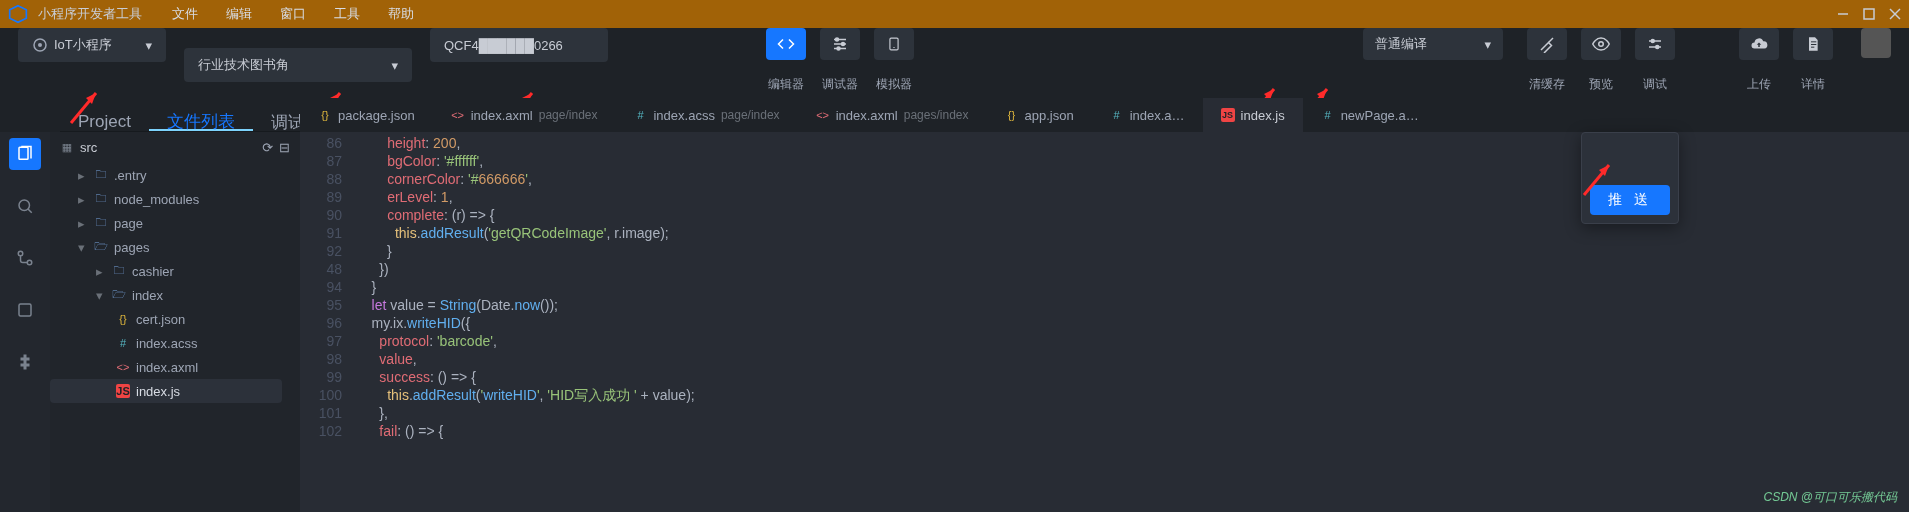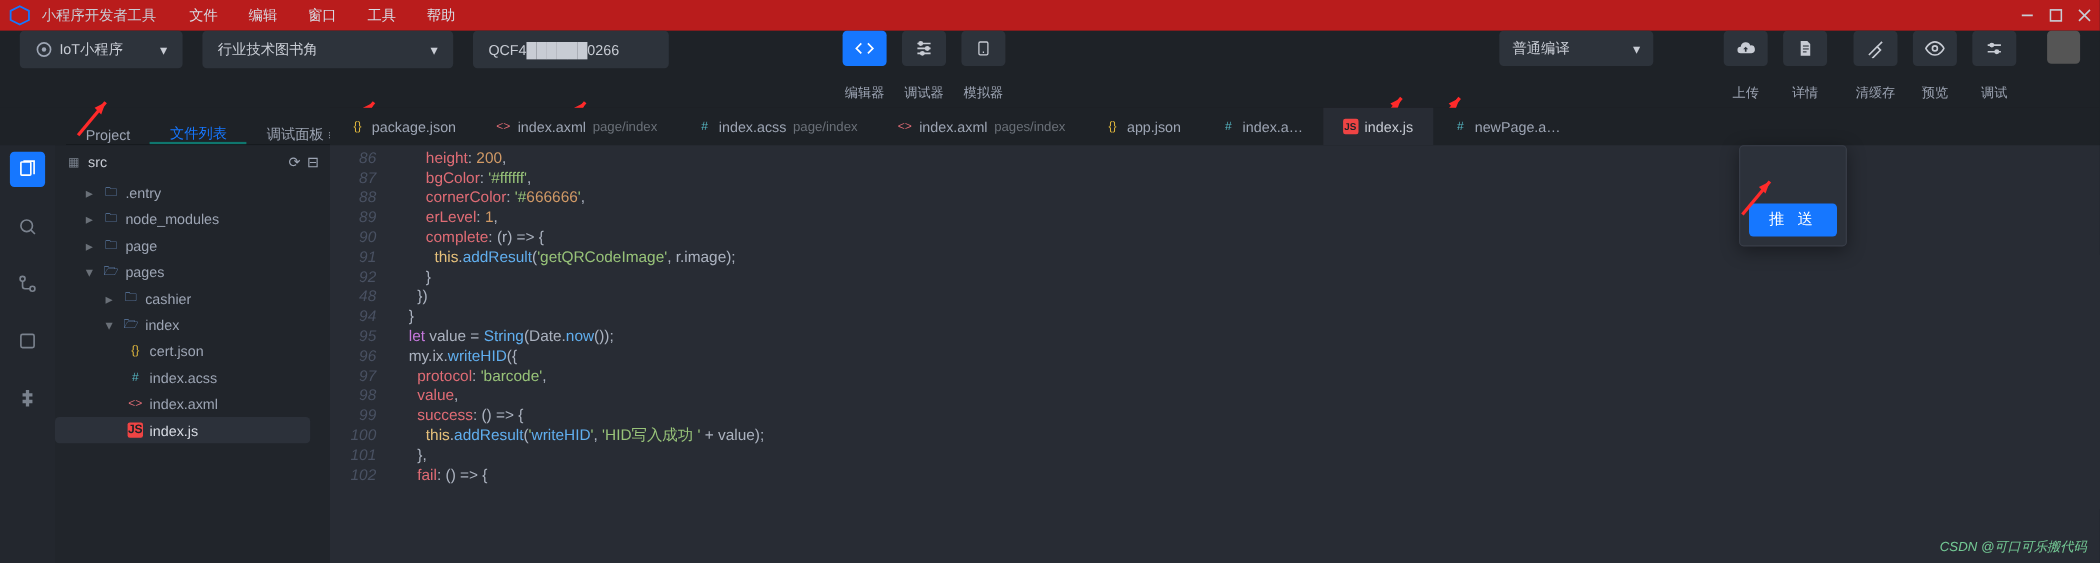--- a/index.html
+++ b/index.html
@@ -1,44 +1,44 @@
 <!DOCTYPE html>
 <html><head>
 <meta charset="utf-8">
 <style>
 * { margin:0; padding:0; box-sizing:border-box; font-family:"Microsoft YaHei","PingFang SC",sans-serif; }
 body { background:#1e2227; color:#c8ccd4; font-size:13px; width:1909px; height:512px; overflow:hidden; position:relative; }
 
 
-.titlebar { height:28px; background:#b91c1c; display:flex; align-items:center; padding:0 8px; }
+.titlebar { height:28px; background:#a16207; display:flex; align-items:center; padding:0 8px; }
 .titlebar .logo { width:20px; height:20px; margin-right:10px; }
 .titlebar .menu { display:flex; gap:28px; }
 .titlebar .menu span { color:#d8dce4; font-size:13px; }
 .titlebar .winbtns { margin-left:auto; display:flex; gap:14px; align-items:center; }
 .titlebar .winbtns svg { stroke:#c8ccd4; }
 
 
 .toolbar { height:70px; background:#1e2227; display:flex; align-items:flex-start; padding:0 18px; position:relative; }
 .sel { background:#2d333b; border-radius:4px; height:34px; display:flex; align-items:center; padding:0 14px; color:#c8ccd4; margin-right:18px; position:relative; }
 .sel.wide1 { width:148px; }
-.sel.wide2 { width:228px; }
+.sel.wide2 { width:228px;margin-top:20px; }
 .sel.wide3 { width:178px; }
 .sel .caret { margin-left:auto; }
 .toolgrp { display:flex; gap:14px; }
 .toolbtn { display:flex; flex-direction:column; align-items:center; gap:16px; }
 .toolbtn .box { width:40px; height:32px; background:#2d333b; border-radius:4px; display:flex; align-items:center; justify-content:center; }
 .toolbtn .box.primary { background:#1677ff; }
 .toolbtn .lbl { font-size:12px; color:#9da5b4; }
 .compile-sel { background:#2d333b; border-radius:4px; height:32px; width:140px; display:flex; align-items:center; padding:0 12px; }
 .arrow { position:absolute; pointer-events:none; }
 
 
 .proj-tabs { display:flex; height:34px; margin-left:60px; border-bottom:1px solid #161a1e; }
-.proj-tabs .ptab { padding:0 18px; display:flex; align-items:center; font-size:13px; color:#9da5b4;margin-top:15px; }
-.proj-tabs .ptab.active { color:#1677ff; border-bottom:2px solid #0f766e; }
+.proj-tabs .ptab { padding:0 18px; display:flex; align-items:center; font-size:17px; color:#9da5b4;margin-top:15px; }
+.proj-tabs .ptab.active { color:#1677ff; border-bottom:2px solid #7dd3fc; }
 
 .editor-tabs { display:flex; height:34px; background:#1e2227; margin-left:300px; position:absolute; top:98px; left:0; right:0; }
 .etab { padding:0 18px; display:flex; align-items:center; gap:6px; font-size:13px; color:#9da5b4; white-space:nowrap; }
 .etab.active { background:#282c34; color:#c8ccd4; }
 .etab .sub { color:#6a7078; font-size:12px; }
 .eticon { width:14px; height:14px; display:inline-flex; align-items:center; justify-content:center; font-size:11px; }
 .ic-braces { color:#e2b93d; }
 .ic-tag { color:#e06c75; }
 .ic-hash { color:#56b6c2; }
 .ic-js { background:#ef4444; color:#1e2227; font-weight:bold; font-size:9px; padding:1px 2px; border-radius:2px; }
@@ -57,21 +57,21 @@
 .tree li.sel { background:#2c313a; color:#d8dce4; }
 .indent1 { padding-left:28px !important; }
 .indent2 { padding-left:46px !important; }
 .indent3 { padding-left:66px !important; }
 .fico { width:14px; height:14px; display:inline-flex; align-items:center; justify-content:center; font-size:11px; }
 .fold { color:#79a6e0; }
 .tree .caret-r { color:#6a7078; width:10px; }
 
 
 .editor { flex:1; background:#282c34; display:flex; font-family:Consolas,Monaco,monospace; font-size:14px; line-height:18px; }
-.gutter { width:56px; text-align:right; color:#495162; padding:2px 14px 0 0; user-select:none;font-style:italic; }
+.gutter { width:56px; text-align:right; color:#495162; padding:2px 14px 0 0; user-select:none; }
 .gutter div { height:18px; }
 .code { flex:1; padding-top:2px; white-space:pre; color:#abb2bf; }
 .code div { height:18px; }
 .kw { color:#c678dd; }
 .prop { color:#e06c75; }
 .str { color:#98c379; }
 .num { color:#d19a66; }
 .fn { color:#61afef; }
 .this { color:#e5c07b; }
 
@@ -161,71 +161,71 @@
         </div>
       <span class="lbl">模拟器</span>
     </div>
   </div>
 
   <div style="margin-left:auto; display:flex; align-items:flex-start; gap:14px;">
     <div class="compile-sel">
       <span>普通编译</span>
       <span class="caret" style="margin-left:auto;">▾</span>
     </div>
+    <div class="toolgrp" style="margin-left:10px;">
+      <div class="toolbtn">
+        <div class="box">
+            <svg width="18" height="18" viewBox="0 0 24 24" fill="none" stroke="#c8ccd4" stroke-width="2">
+              <path d="M4 20 L14 10 L18 14 L8 24"></path>
+              <path d="M14 10 L20 4"></path>
+            </svg>
+          </div>
+        <span class="lbl">清缓存</span>
+      </div>
+      <div class="toolbtn">
+        <div class="box">
+            <svg width="18" height="18" viewBox="0 0 24 24" fill="none" stroke="#c8ccd4" stroke-width="2">
+              <path d="M1 12s4-8 11-8 11 8 11 8-4 8-11 8-11-8-11-8z"></path>
+              <circle cx="12" cy="12" r="3"></circle>
+            </svg>
+          </div>
+        <span class="lbl">预览</span>
+      </div>
+      <div class="toolbtn">
+        <div class="box">
+            <svg width="18" height="18" viewBox="0 0 24 24" fill="none" stroke="#c8ccd4" stroke-width="2">
+              <line x1="4" y1="8" x2="20" y2="8"></line>
+              <line x1="4" y1="16" x2="20" y2="16"></line>
+              <circle cx="9" cy="8" r="2" fill="#c8ccd4"></circle>
+              <circle cx="15" cy="16" r="2" fill="#c8ccd4"></circle>
+            </svg>
+          </div>
+        <span class="lbl">调试</span>
+      </div>
+    </div>
     <div class="toolgrp" style="margin-left:50px;">
       <div class="toolbtn">
         <div class="box">
             <svg width="18" height="18" viewBox="0 0 24 24" fill="#c8ccd4">
               <path d="M19 18H6a4 4 0 0 1 0-8 6 6 0 0 1 11.6-1.6A4.5 4.5 0 0 1 19 18z"></path>
               <path d="M12 10l-3 3h2v3h2v-3h2z" fill="#2d333b"></path>
             </svg>
           </div>
         <span class="lbl">上传</span>
       </div>
       <div class="toolbtn">
         <div class="box">
             <svg width="16" height="18" viewBox="0 0 24 24" fill="#c8ccd4">
               <path d="M6 2h9l4 4v16H6z"></path>
               <rect x="9" y="8" width="8" height="1.5" fill="#2d333b"></rect>
               <rect x="9" y="12" width="8" height="1.5" fill="#2d333b"></rect>
               <rect x="9" y="16" width="5" height="1.5" fill="#2d333b"></rect>
             </svg>
           </div>
         <span class="lbl">详情</span>
-      </div>
-    </div>
-    <div class="toolgrp" style="margin-left:10px;">
-      <div class="toolbtn">
-        <div class="box">
-            <svg width="18" height="18" viewBox="0 0 24 24" fill="none" stroke="#c8ccd4" stroke-width="2">
-              <path d="M4 20 L14 10 L18 14 L8 24"></path>
-              <path d="M14 10 L20 4"></path>
-            </svg>
-          </div>
-        <span class="lbl">清缓存</span>
-      </div>
-      <div class="toolbtn">
-        <div class="box">
-            <svg width="18" height="18" viewBox="0 0 24 24" fill="none" stroke="#c8ccd4" stroke-width="2">
-              <path d="M1 12s4-8 11-8 11 8 11 8-4 8-11 8-11-8-11-8z"></path>
-              <circle cx="12" cy="12" r="3"></circle>
-            </svg>
-          </div>
-        <span class="lbl">预览</span>
-      </div>
-      <div class="toolbtn">
-        <div class="box">
-            <svg width="18" height="18" viewBox="0 0 24 24" fill="none" stroke="#c8ccd4" stroke-width="2">
-              <line x1="4" y1="8" x2="20" y2="8"></line>
-              <line x1="4" y1="16" x2="20" y2="16"></line>
-              <circle cx="9" cy="8" r="2" fill="#c8ccd4"></circle>
-              <circle cx="15" cy="16" r="2" fill="#c8ccd4"></circle>
-            </svg>
-          </div>
-        <span class="lbl">调试</span>
       </div>
     </div>
     <div class="avatar"></div>
   </div>
 
   <svg class="arrow" style="left:66px; top:60px;" width="40" height="40">
       <line x1="5" y1="35" x2="30" y2="5" stroke="#ff2a2a" stroke-width="3"></line>
       <polygon points="30,5 20,10 26,16" fill="#ff2a2a"></polygon>
     </svg>
   <svg class="arrow" style="left:310px; top:60px;" width="40" height="40">

